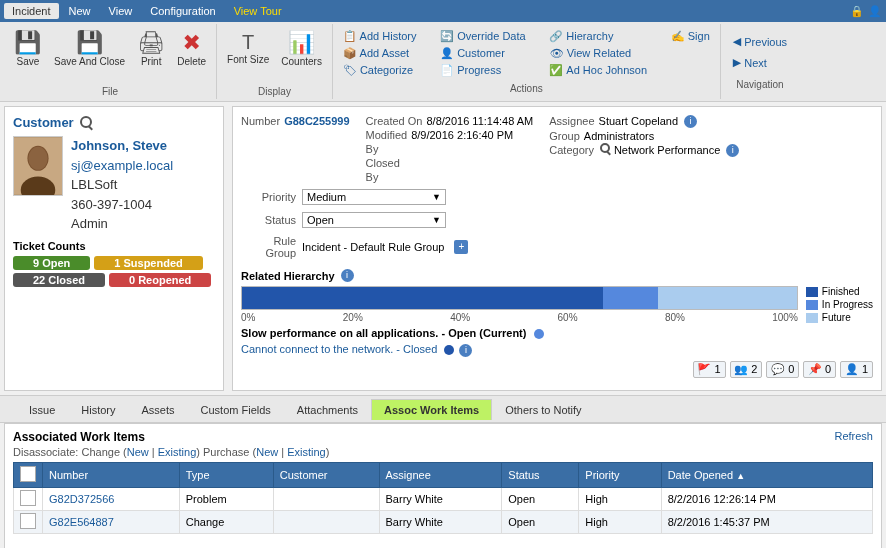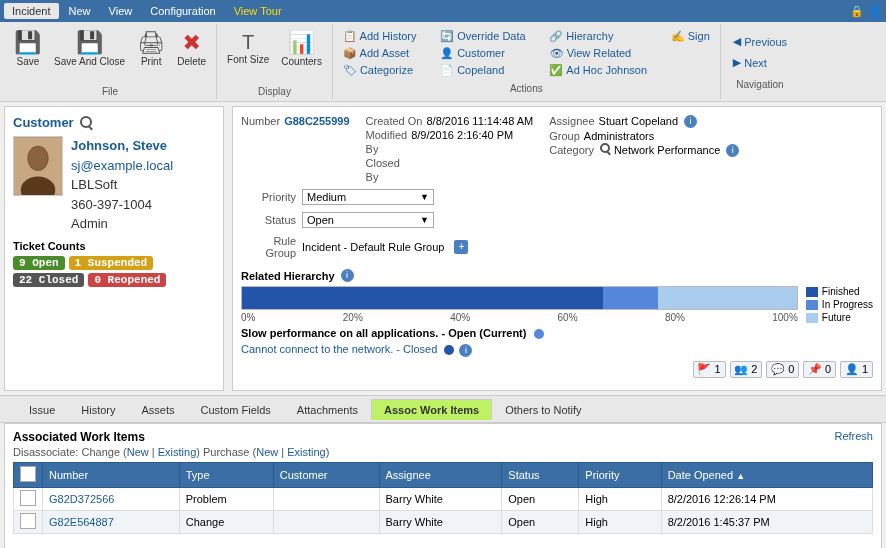--- a/index.html
+++ b/index.html
@@ -41,31 +41,31 @@
     .left-panel { width: 220px; background: white; border: 1px solid #ccc; margin: 4px; padding: 8px; flex-shrink: 0; }
     .customer-header { display: flex; align-items: center; gap: 4px; font-weight: bold; font-size: 13px; margin-bottom: 6px; color: #1a5a9a; }
     .customer-info { display: flex; gap: 8px; margin-bottom: 6px; }
     .customer-photo { width: 50px; height: 60px; background: #8B7355; border: 1px solid #ccc; overflow: hidden; display: flex; align-items: center; justify-content: center; flex-shrink: 0; }
     .customer-photo svg { width: 50px; height: 60px; }
     .customer-details { font-size: 13px; color: #333; line-height: 1.5; }
     .customer-details .name { font-weight: bold; color: #1a5a9a; }
     .customer-details .email { color: #1a5a9a; }
     .ticket-counts-label { font-size: 11px; font-weight: bold; margin-bottom: 4px; }
     .ticket-row { display: flex; gap: 4px; margin-bottom: 3px; }
-    .ticket-badge { padding: 1px 6px; border-radius: 3px; font-size: 11px; color: white; font-weight: bold; font-family: Liberation Mono, monospace; }
+    .ticket-badge { padding: 1px 20px; border-radius: 3px; font-size: 11px; color: white; font-weight: bold; }
     .badge-open { background: #4a8c2a; }
     .badge-suspended { background: #d4a017; }
     .badge-closed { background: #555; }
     .badge-reopened { background: #cc4444; }
 
     
     .right-panel { flex: 1; background: white; border: 1px solid #ccc; margin: 4px; padding: 8px; overflow: hidden; }
     .form-row { display: flex; gap: 6px; align-items: center; margin-bottom: 4px; font-size: 11px; }
     .form-label { color: #555; width: 55px; text-align: right; }
-    .form-select { border: 1px solid #aaa; background: white; padding: 1px 4px; font-size: 11px; width: 132px; display: flex; align-items: center; justify-content: space-between; cursor: pointer; }
+    .form-select { border: 1px solid #aaa; background: white; padding: 1px 4px; font-size: 11px; width: 144px; display: flex; align-items: center; justify-content: space-between; cursor: pointer; }
     .form-select .arrow { font-size: 9px; }
     .rule-icon { display: inline-block; width: 14px; height: 14px; background: #4a7fc1; border-radius: 2px; cursor: pointer; font-size: 10px; color: white; text-align: center; line-height: 14px; margin-left: 4px; }
 
     
     .related-hierarchy { margin-bottom: 4px; }
     .progress-container { display: flex; align-items: center; gap: 8px; }
     .progress-bar-wrapper { flex: 1; }
     .progress-legend { display: flex; flex-direction: column; gap: 2px; font-size: 10px; text-align: center; }
     .legend-item { display: flex; align-items: center; gap: 4px; }
     .legend-color { width: 12px; height: 10px; }
@@ -178,21 +178,21 @@
         <div class="action-btn">
           <span>🔄</span>
           <span>Override Data</span>
         </div>
         <div class="action-btn">
           <span>👤</span>
           <span>Customer</span>
         </div>
         <div class="action-btn">
           <span>📄</span>
-          <span>Copeland</span>
+          <span>Progress</span>
         </div>
       </div>
       <div style="display:flex;flex-direction:column;gap:2px;">
         <div class="action-btn">
           <span>🔗</span>
           <span>Hierarchy</span>
         </div>
         <div class="action-btn">
           <span>👁</span>
           <span>View Related</span>

